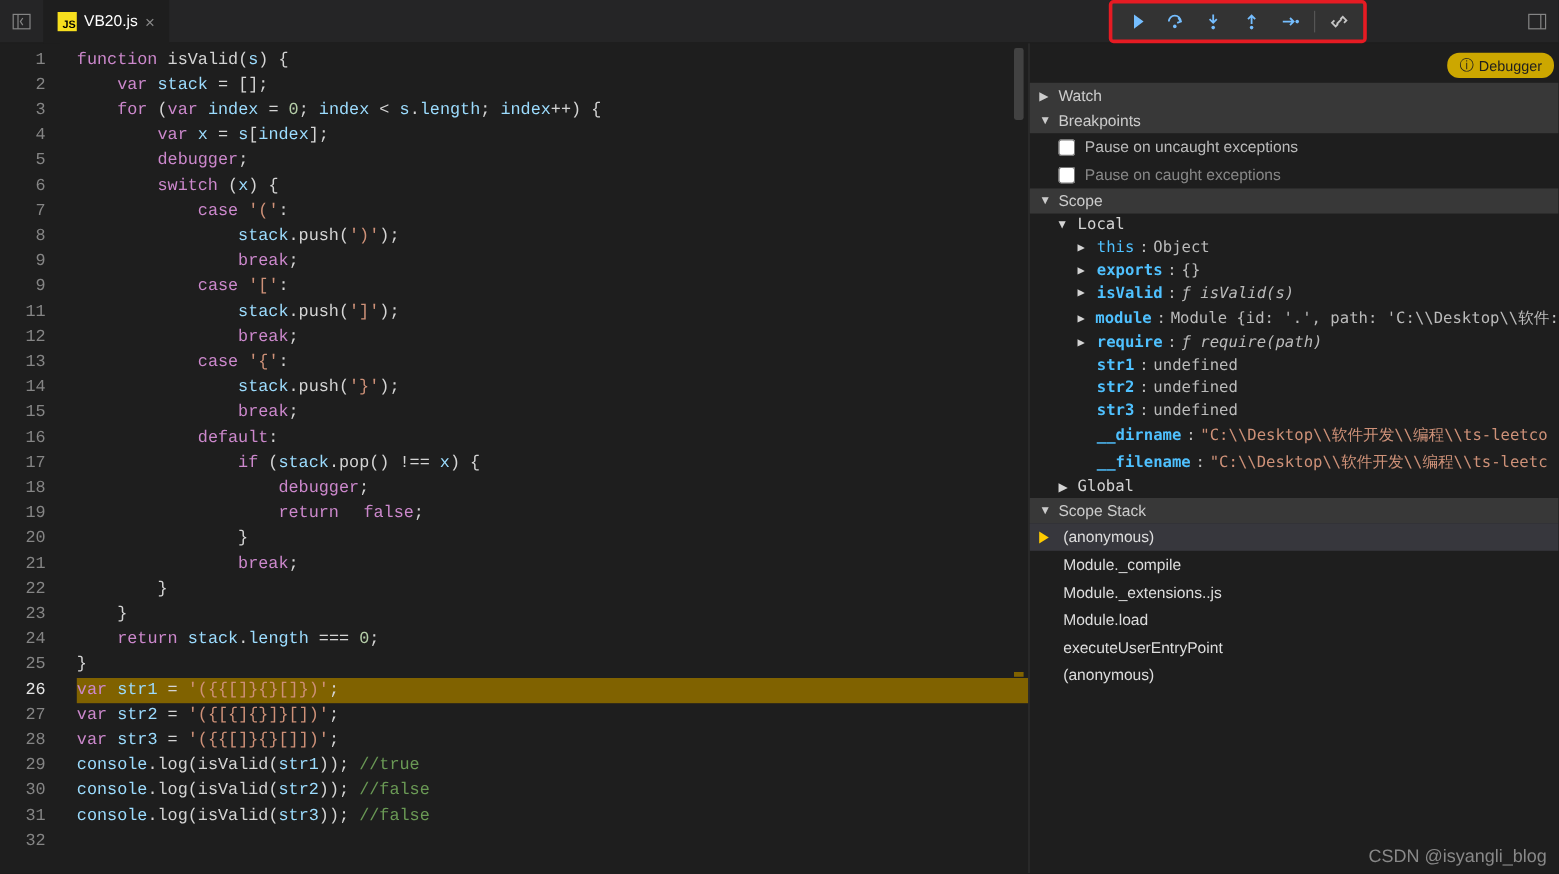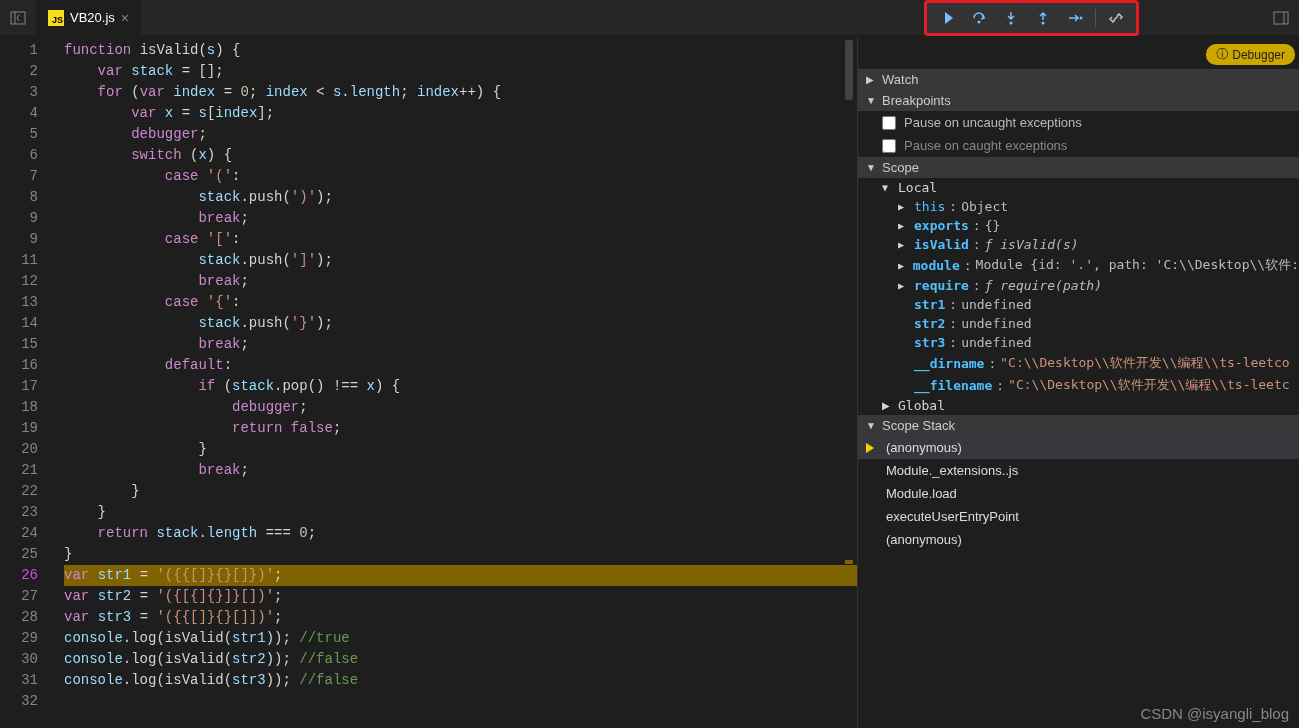--- a/index.html
+++ b/index.html
@@ -22,33 +22,33 @@
 .tab-spacer { flex: 1; }
 .panel-toggle { width: 36px; height: 36px; display: flex; align-items: center; justify-content: center; color: #858585; cursor: pointer; }
 .debug-toolbar { position: absolute; top: 0; right: 160px; height: 36px; background: #333333; border: 3px solid #e61b23; border-radius: 4px; display: flex; align-items: center; padding: 0 8px; gap: 8px; z-index: 10; }
 .debug-btn { width: 24px; height: 24px; display: flex; align-items: center; justify-content: center; cursor: pointer; color: #c5c5c5; }
 .debug-btn.blue { color: #75beff; }
 .debug-divider { width: 1px; height: 18px; background: #555; }
 .main { flex: 1; display: flex; overflow: hidden; }
 .editor-pane { flex: 1; display: flex; overflow: hidden; position: relative; }
 .gutter { width: 50px; background: #1e1e1e; text-align: right; padding-right: 12px; padding-top: 4px; color: #858585; }
 .gutter .ln { height: 21px; line-height: 21px; }
-.gutter .ln.active { color: #d946ef; }
+.gutter .ln.active { color: #e5e5e5; }
 .code { flex: 1; padding-top: 4px; padding-left: 14px; line-height: 21px; overflow: hidden; white-space: pre; }
 .code .line { height: 21px; }
 .code .line.hl { background: #806200; }
 .k { color: #cc88cc; }
 .fn { color: #d4d4d4; }
 .id { color: #9cdcfe; }
 .op { color: #d4d4d4; }
 .pn { color: #d4d4d4; }
 .st { color: #ce9178; }
 .nm { color: #b5cea8; }
 .cm { color: #6a9955; }
-.bool { color: #cc88cc; }
+.bool { color: #cc88cc; margin-left: 12px; }
 .debug-pane { width: 442px; background: #1e1e1e; border-left: 1px solid #333; display: flex; flex-direction: column; overflow: hidden; font-family: -apple-system, 'Segoe UI', sans-serif; font-size: 13px; }
 .debugger-badge { align-self: flex-end; background: #cca700; color: #1e1e1e; padding: 2px 10px; border-radius: 10px; margin: 8px 4px 4px 0; display: flex; align-items: center; gap: 4px; font-size: 12px; }
 .section-header { background: #383838; padding: 3px 8px; display: flex; align-items: center; gap: 4px; color: #ccc; cursor: pointer; }
 .twisty { font-size: 10px; display: inline-block; width: 12px; }
 .checkbox-row { padding: 4px 7px 4px 24px; display: flex; align-items: center; gap: 8px; color: #bbb; }
 .checkbox-row input[type=checkbox] { width: 14px; height: 14px; }
 .checkbox-row.disabled { color: #888; }
 .scope-body { font-family: Consolas, monospace; font-size: 13px; }
 .scope-row { padding: 2px 0 2px 8px; display: flex; align-items: center; gap: 4px; white-space: nowrap; overflow: hidden; }
 .indent1 { padding-left: 24px; }
@@ -268,20 +268,21 @@
       <span class="twisty">▶</span>
       <span style="font-family:Consolas,monospace;">Global</span>
     </div>
 
     <div class="section-header">
       <span class="twisty">▼</span>
       <span>Scope Stack</span>
     </div>
     <div id="callstack">
         <div class="callstack-row current">(anonymous)</div>
+        <div class="callstack-row">Module._compile</div>
         <div class="callstack-row">Module._extensions..js</div>
         <div class="callstack-row">Module.load</div>
         <div class="callstack-row">executeUserEntryPoint</div>
         <div class="callstack-row">(anonymous)</div>
       </div>
   </div>
 </div>
 
 <div class="watermark">CSDN @isyangli_blog</div>
 

